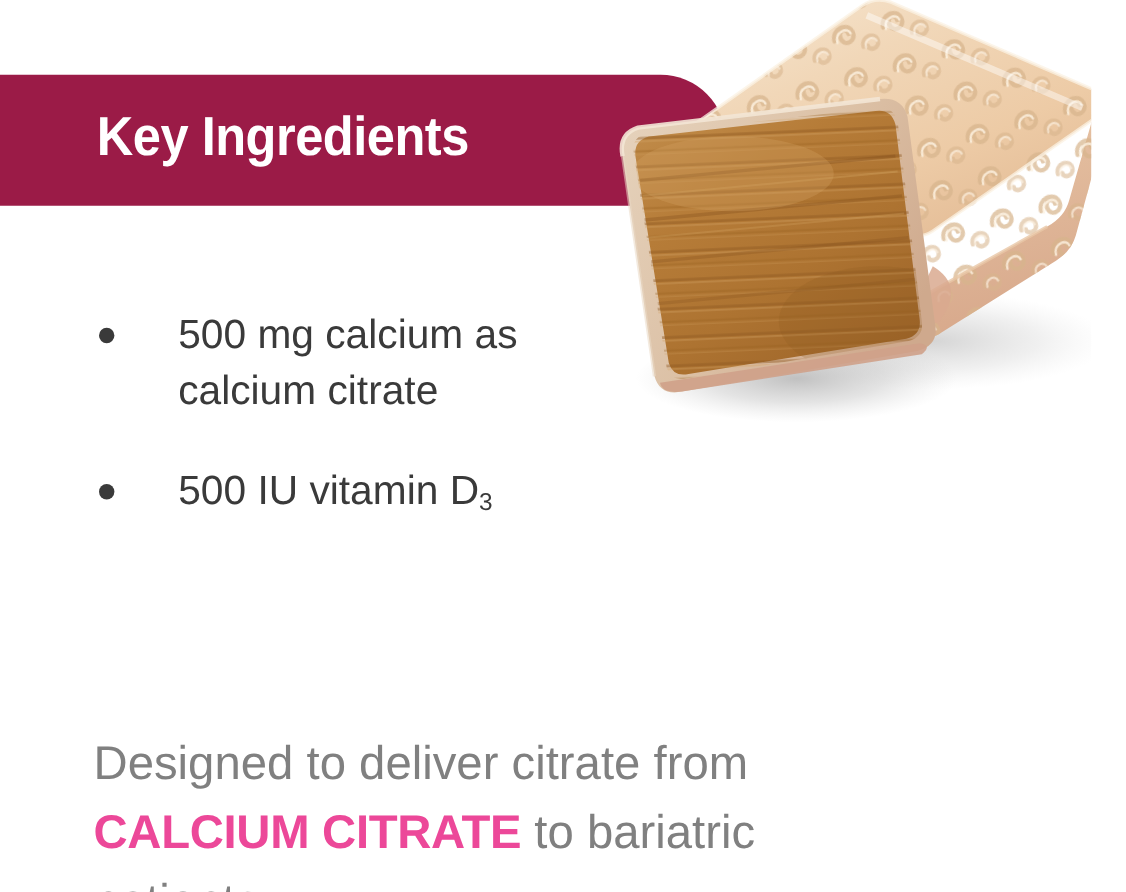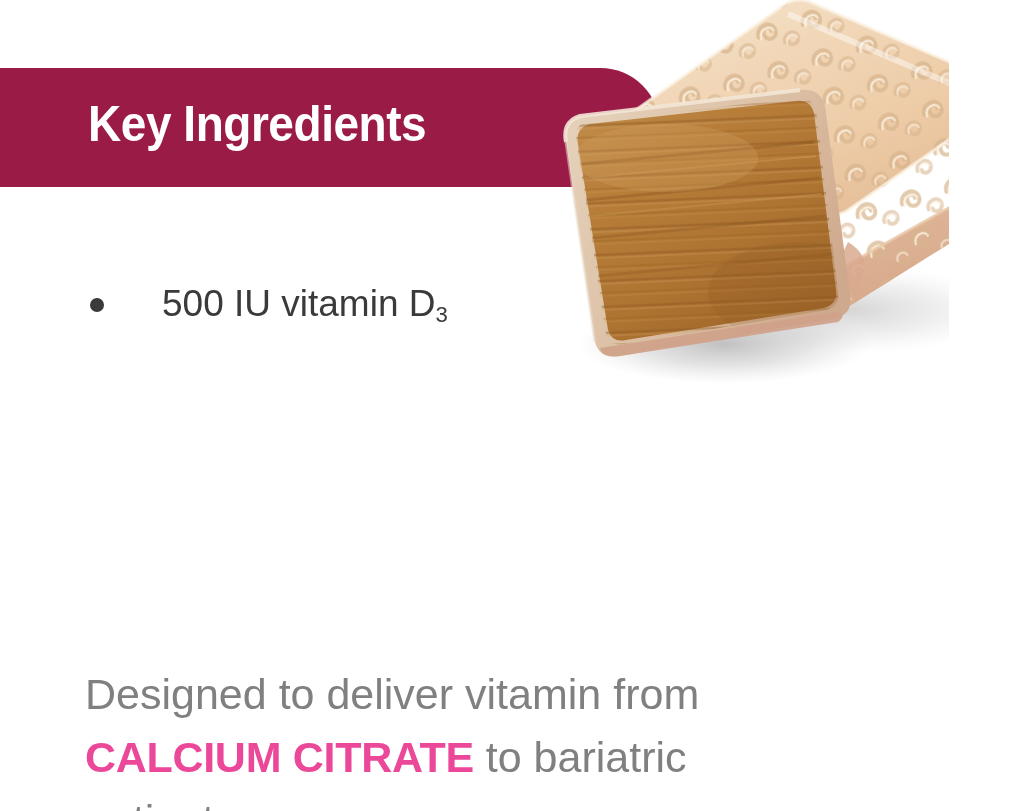--- a/index.html
+++ b/index.html
@@ -10,20 +10,21 @@
   }
   body {
     font-family: "Liberation Sans", sans-serif;
   }
   #slide {
     position: relative;
     width: 949px;
     height: 811px;
     background: #ffffff;
     overflow: hidden;
+    padding-left: 43px;
   }
 
   
   #header-banner {
     position: absolute;
     left: 0;
     top: 68px;
     width: 660px;
     height: 119px;
     background: #9b1b47;
@@ -242,19 +243,23 @@
         <path d="M18 150 L47 350" fill="none" stroke="#ead9c4" stroke-opacity="0.55" stroke-width="3"></path>
 
         <path d="M52 356 L288 320 Q300 322 290 330 L72 364 Q54 366 52 356 Z" fill="#cfa189" opacity="0.9"></path>
       </g>
     </svg>
   </div>
 
   <ul id="ingredients-list">
     <li class="ingredient-item">
       <span class="bullet-dot"></span>
+      <span class="ingredient-text"><span>500 mg calcium as calcium citrate</span></span>
+    </li>
+    <li class="ingredient-item">
+      <span class="bullet-dot"></span>
       <span class="ingredient-text"><span>500 IU vitamin D</span><sub>3</sub></span>
     </li>
   </ul>
 
-  <p id="tagline"><span>Designed to deliver vitamin from </span><span class="emphasis">CALCIUM CITRATE</span><span> to bariatric patients</span></p>
+  <p id="tagline"><span>Designed to deliver citrate from </span><span class="emphasis">CALCIUM CITRATE</span><span> to bariatric patients</span></p>
 
 </div>
 
 </body></html>

